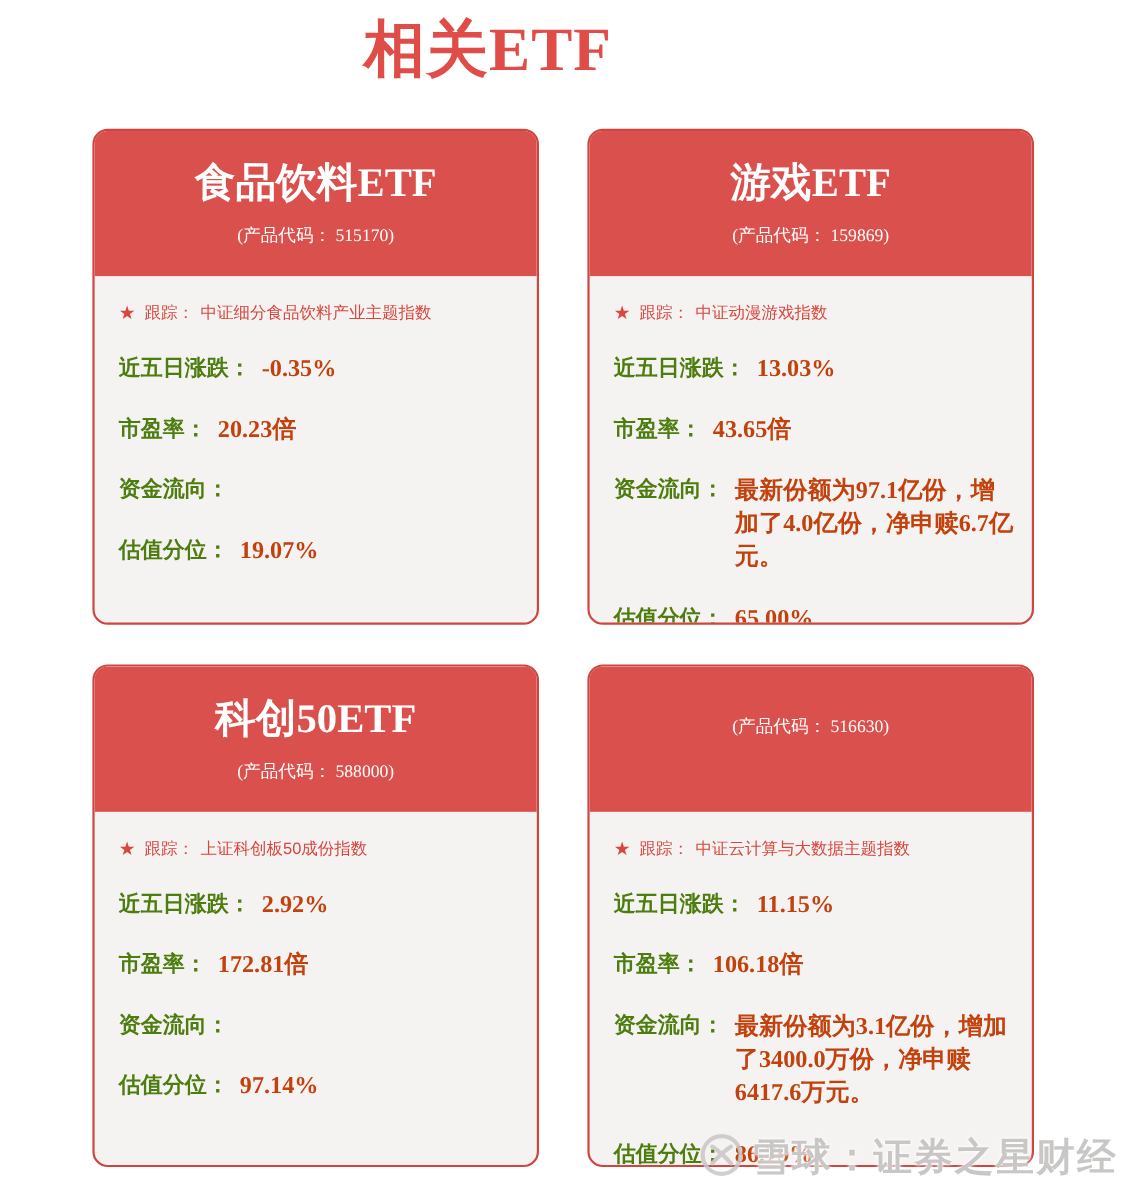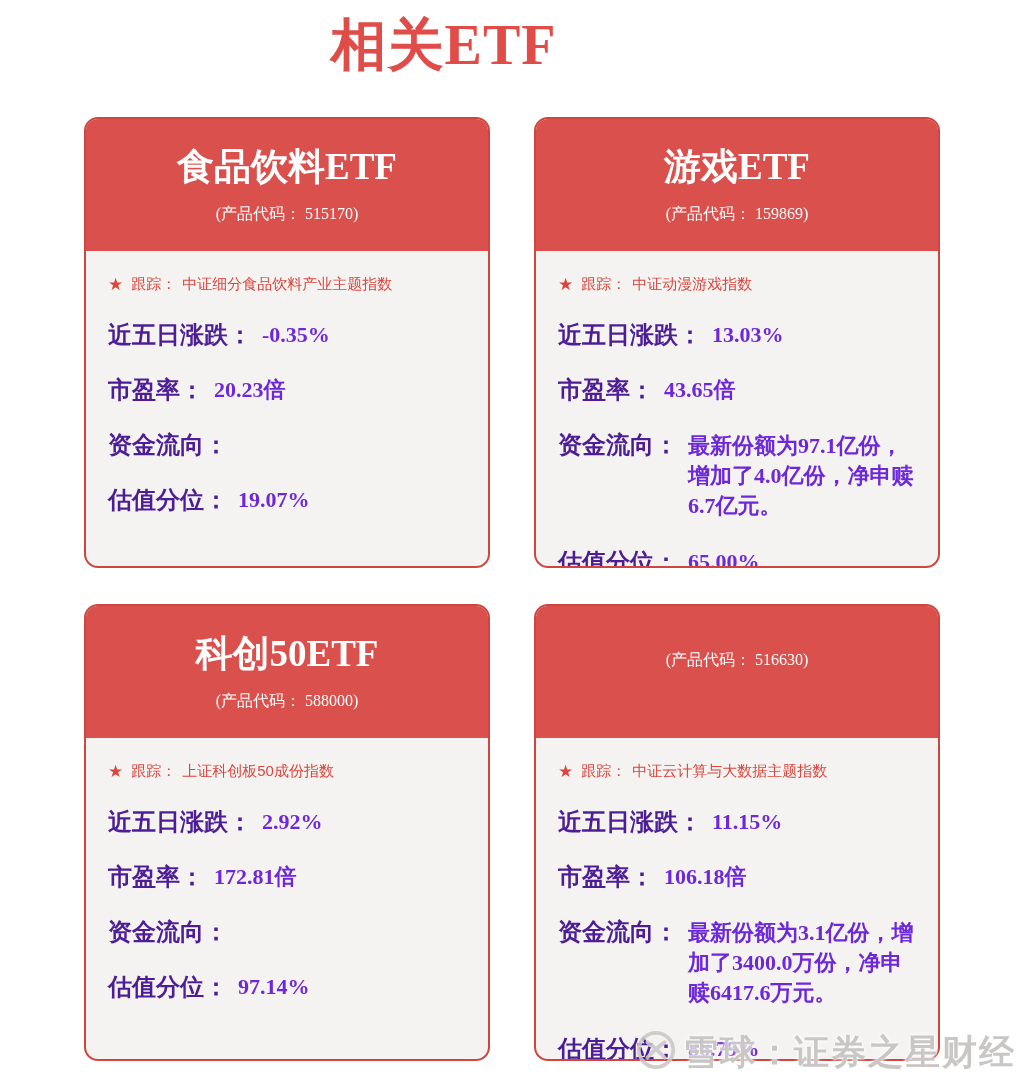--- a/index.html
+++ b/index.html
@@ -75,32 +75,32 @@
     line-height: 1;
   }
   .track-label { margin-right: 6px; }
 
   .metric-row {
     display: flex;
     align-items: flex-start;
     margin-top: 27px;
   }
   .metric-label {
-    font-size: 24px;
-    font-weight: bold;
-    color: #4c1d95;
+    font-size: 20px;
+    font-weight: bold;
+    color: #4d7c0f;
     white-space: nowrap;
     line-height: 28px;
   }
   .metric-value {
     margin-left: 10px;
     font-family: "Liberation Serif", "DejaVu Serif", serif;
     font-weight: bold;
     font-size: 22px;
-    color: #6d28d9;
+    color: #c2410c;
     line-height: 28px;
   }
   .flow-value { line-height: 30px; }
 
   .watermark {
     position: absolute;
     right: 8px;
     bottom: 4px;
     display: flex;
     align-items: flex-start;

